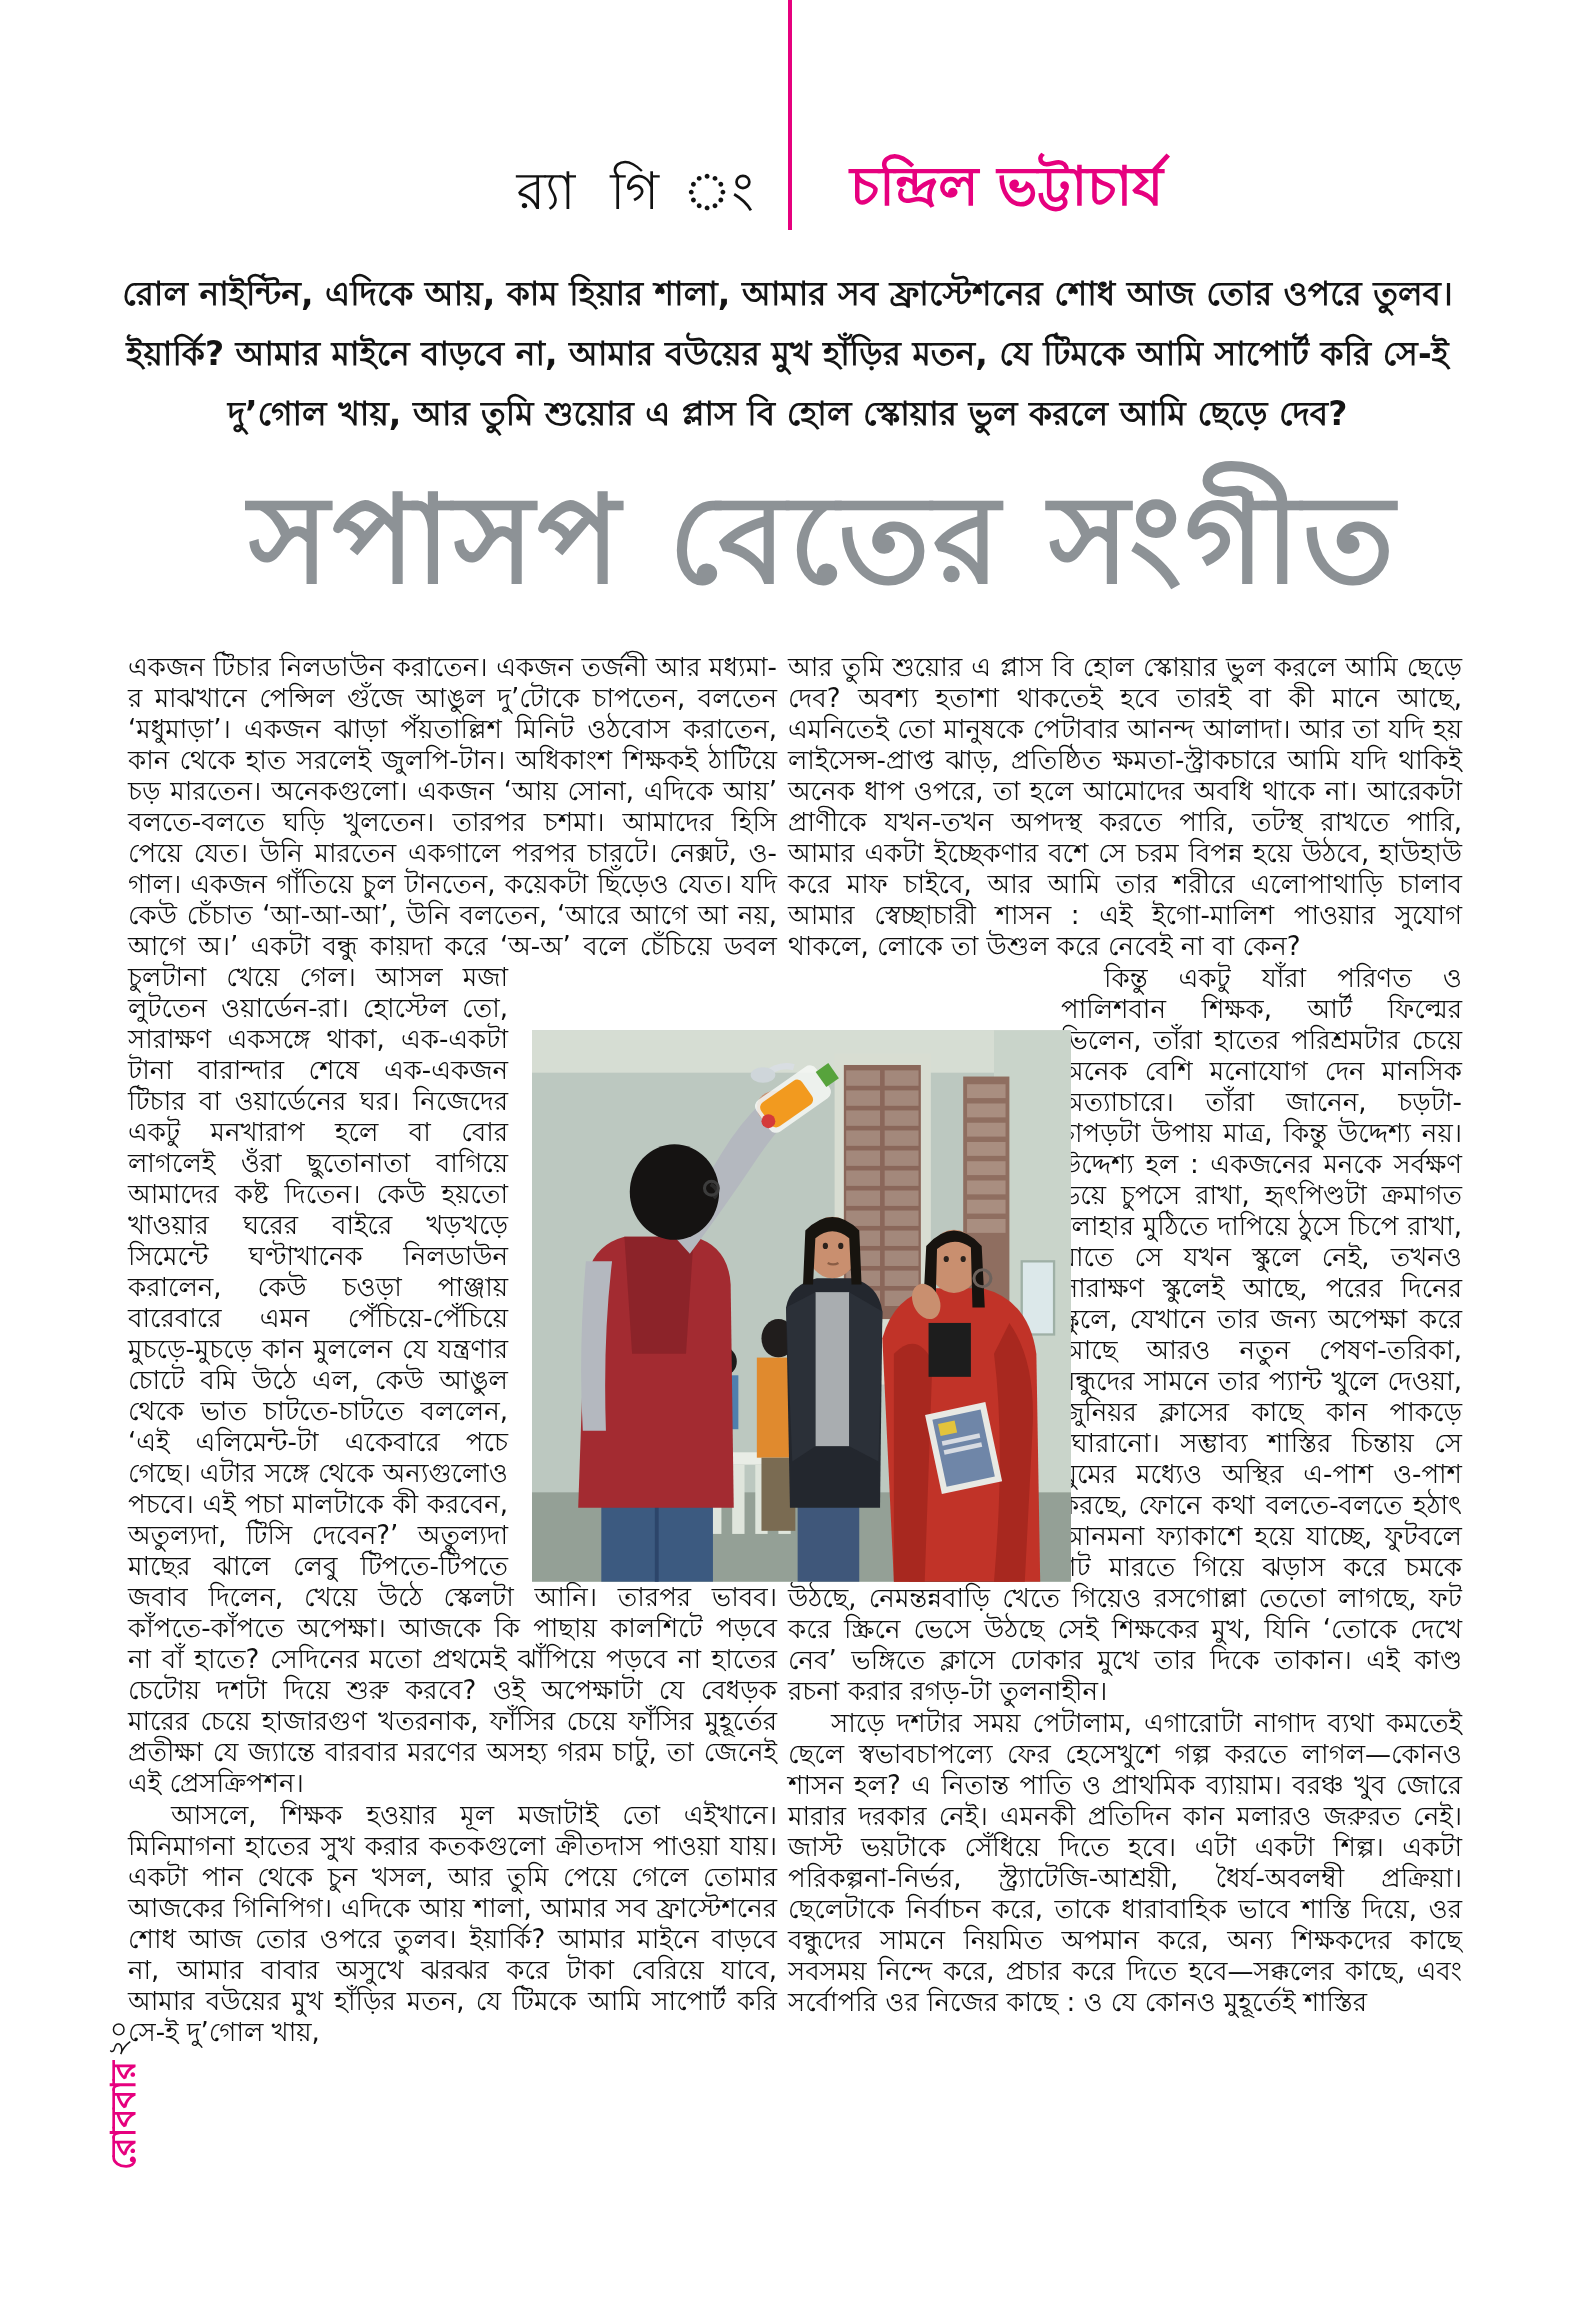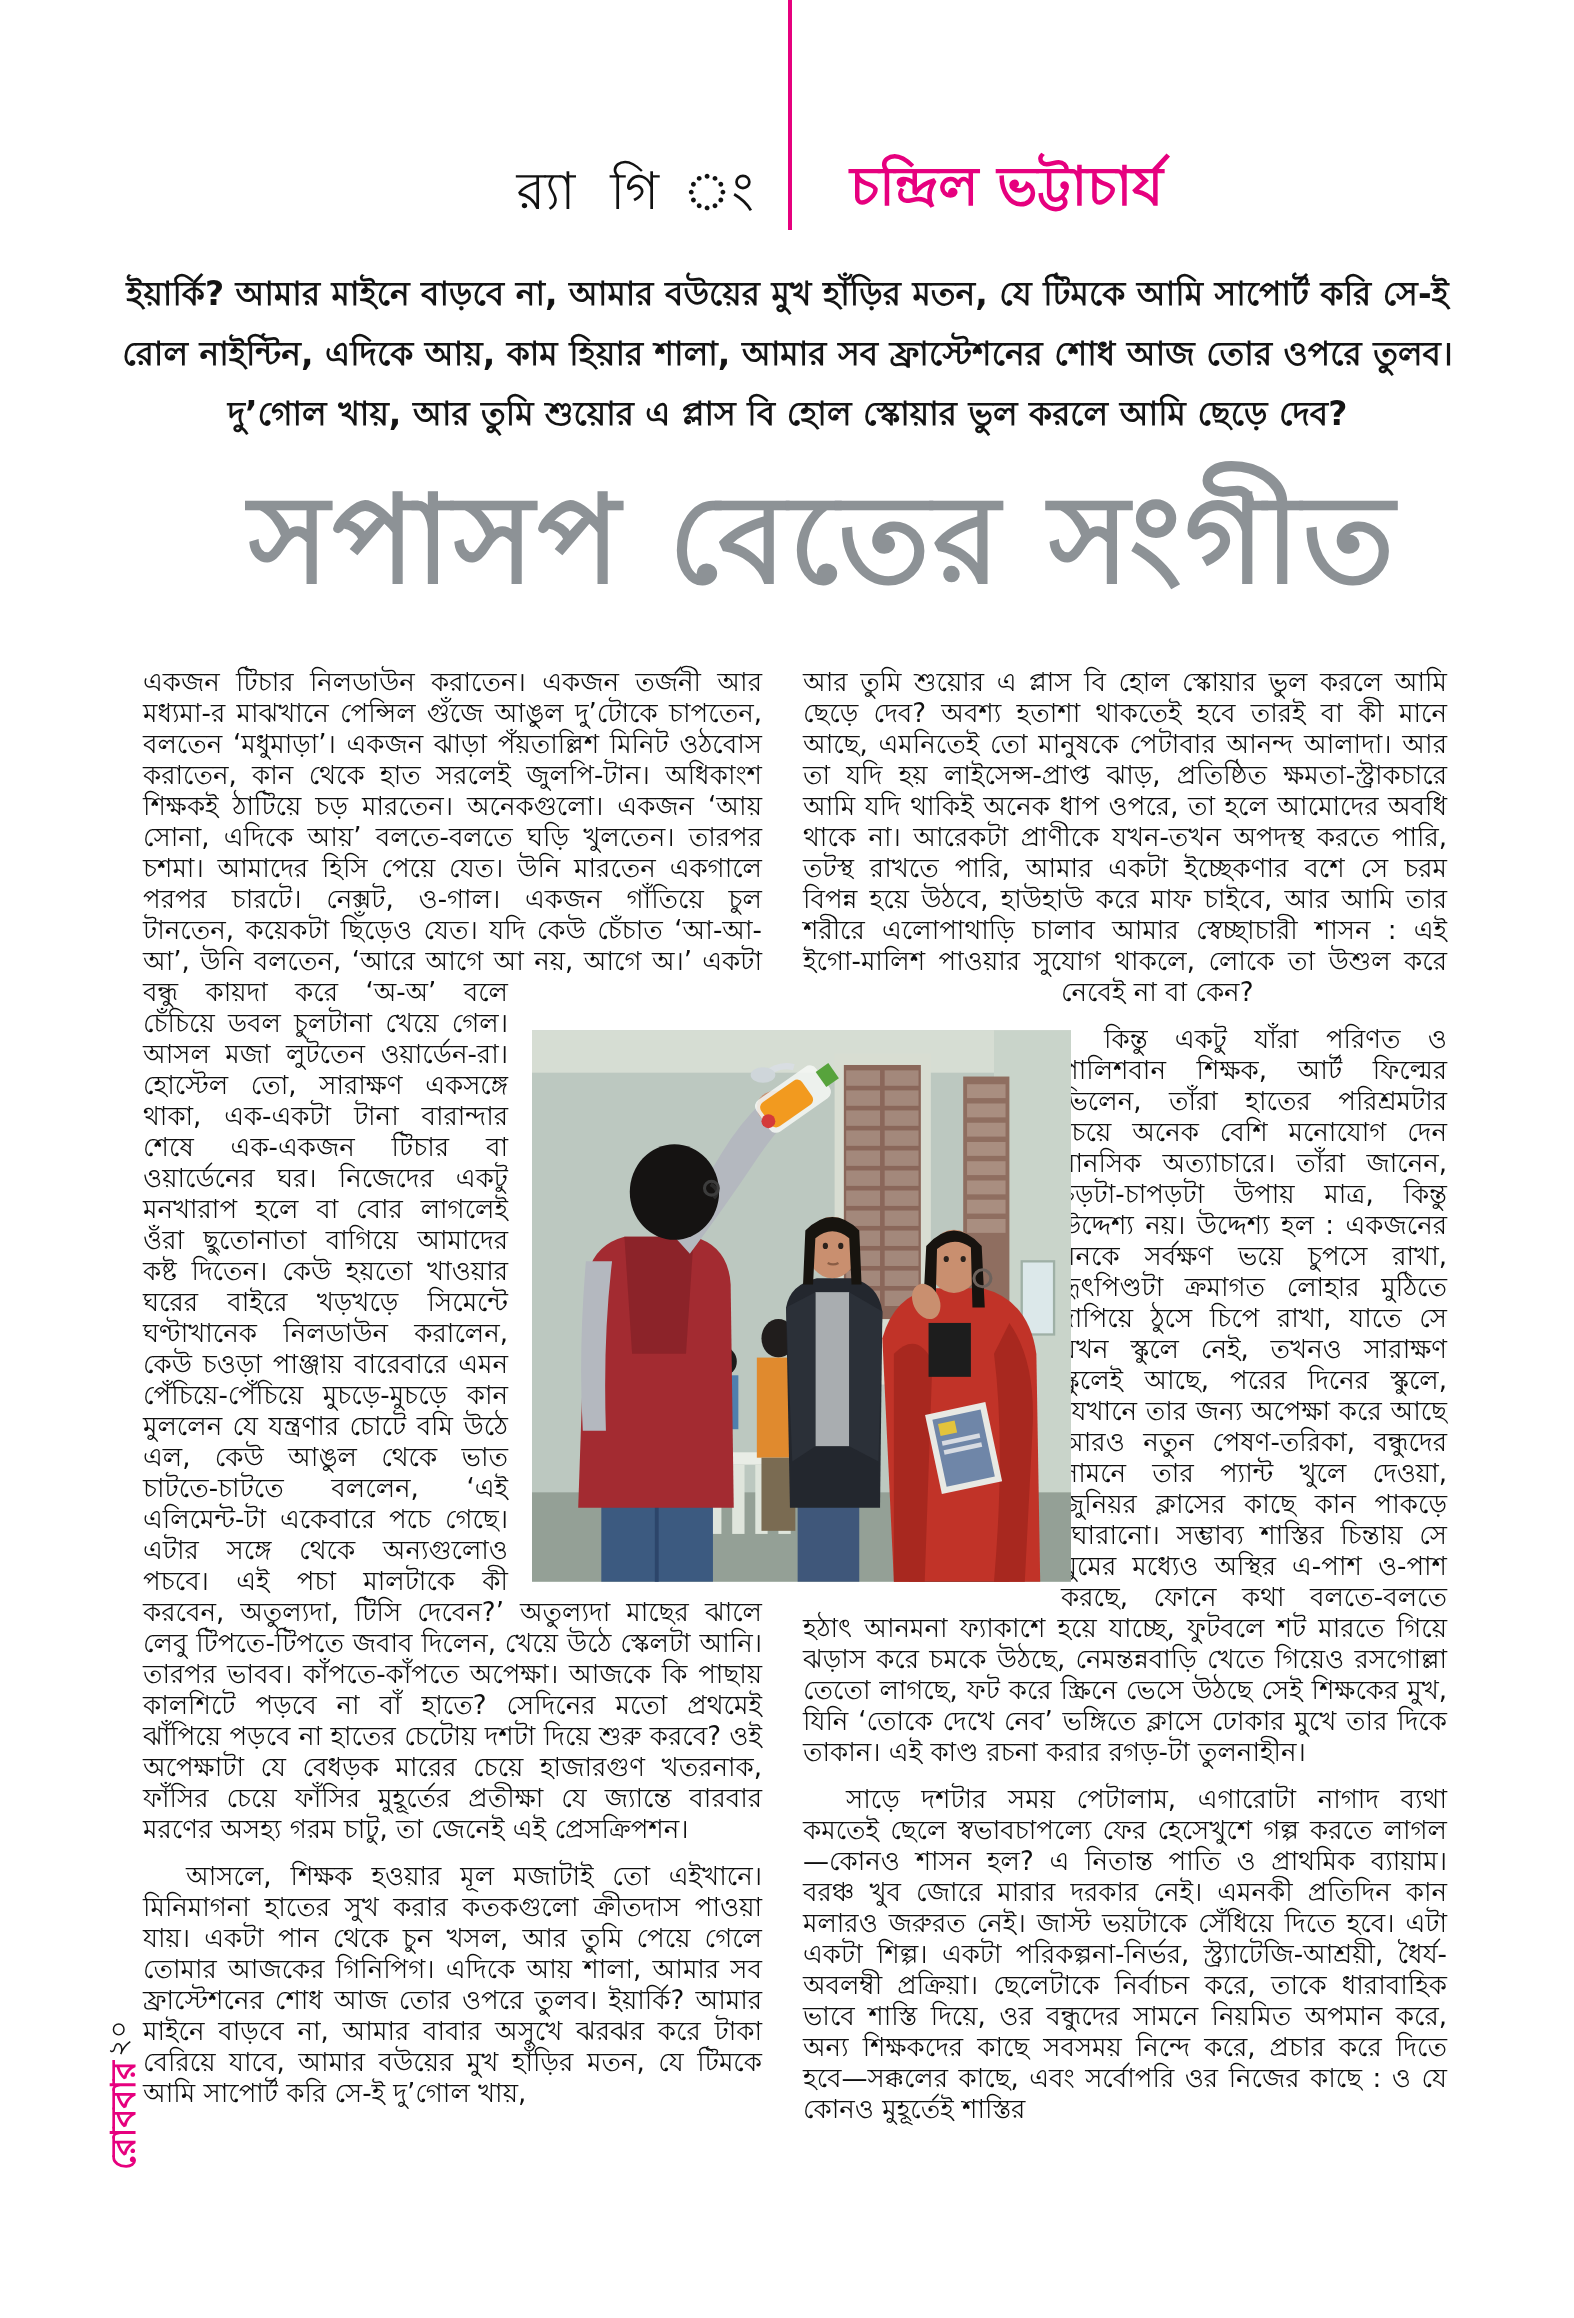--- a/index.html
+++ b/index.html
@@ -21,21 +21,21 @@
   
   #headline{left:0;top:445px;width:1574px;text-align:center;
        font-size:122px;font-weight:bold;color:#8d9296;letter-spacing:3.1px;padding-left:36px;}
 
   
   #body-columns{left:127px;top:651px;width:1368px;}
   .col{position:absolute;top:0;text-align:justify;font-size:26px;
        line-height:31px;color:#101010;}
   #col-left{left:0;width:651px;}
   #col-right{left:660px;width:676px;}
-  .col p{margin:16px;}
+  .col p{margin:1px;}
   .indent{text-indent:43px;}
   .sp-a{float:right;width:0;height:339px;}
   .sp-b{float:right;clear:right;width:270px;height:592px;}
   .sp-c{float:left;width:0;height:327px;}
   .sp-d{float:left;clear:left;width:274px;height:605px;}
 
   
   #photo{left:532px;top:1030px;width:539px;height:552px;overflow:hidden;}
   #photo svg{display:block;}
 
@@ -46,22 +46,22 @@
        font-size:34px;font-weight:bold;color:#e6007e;transform:rotate(-90deg);}
 </style>
 </head>
 <body>
 
 <div class="abs" id="header-rule"></div>
 <div class="abs" id="header-section">র‍্যা গি ং</div>
 <div class="abs" id="header-author">চন্দ্রিল ভট্টাচার্য</div>
 
 <div class="abs" id="standfirst">
+  <div>রোল নাইন্টিন, এদিকে আয়, কাম হিয়ার শালা, আমার সব ফ্রাস্টেশনের শোধ আজ তোর ওপরে তুলব।</div>
   <div>ইয়ার্কি? আমার মাইনে বাড়বে না, আমার বউয়ের মুখ হাঁড়ির মতন, যে টিমকে আমি সাপোর্ট করি সে-ই</div>
-  <div>রোল নাইন্টিন, এদিকে আয়, কাম হিয়ার শালা, আমার সব ফ্রাস্টেশনের শোধ আজ তোর ওপরে তুলব।</div>
   <div>দু’গোল খায়, আর তুমি শুয়োর এ প্লাস বি হোল স্কোয়ার ভুল করলে আমি ছেড়ে দেব?</div>
 </div>
 
 <div class="abs" id="headline">সপাসপ বেতের সংগীত</div>
 
 <div class="abs" id="body-columns">
   <div class="col" id="col-left">
     <div class="sp-a"></div>
     <div class="sp-b"></div>
     <p>একজন টিচার নিলডাউন করাতেন। একজন তর্জনী আর মধ্যমা-র মাঝখানে পেন্সিল গুঁজে আঙুল দু’টোকে চাপতেন, বলতেন ‘মধুমাড়া’। একজন ঝাড়া পঁয়তাল্লিশ মিনিট ওঠবোস করাতেন, কান থেকে হাত সরলেই জুলপি-টান। অধিকাংশ শিক্ষকই ঠাটিয়ে চড় মারতেন। অনেকগুলো। একজন ‘আয় সোনা, এদিকে আয়’ বলতে-বলতে ঘড়ি খুলতেন। তারপর চশমা। আমাদের হিসি পেয়ে যেত। উনি মারতেন একগালে পরপর চারটে। নেক্সট, ও-গাল। একজন গাঁতিয়ে চুল টানতেন, কয়েকটা ছিঁড়েও যেত। যদি কেউ চেঁচাত ‘আ-আ-আ’, উনি বলতেন, ‘আরে আগে আ নয়, আগে অ।’ একটা বন্ধু কায়দা করে ‘অ-অ’ বলে চেঁচিয়ে ডবল চুলটানা খেয়ে গেল। আসল মজা লুটতেন ওয়ার্ডেন-রা। হোস্টেল তো, সারাক্ষণ একসঙ্গে থাকা, এক-একটা টানা বারান্দার শেষে এক-একজন টিচার বা ওয়ার্ডেনের ঘর। নিজেদের একটু মনখারাপ হলে বা বোর লাগলেই ওঁরা ছুতোনাতা বাগিয়ে আমাদের কষ্ট দিতেন। কেউ হয়তো খাওয়ার ঘরের বাইরে খড়খড়ে সিমেন্টে ঘণ্টাখানেক নিলডাউন করালেন, কেউ চওড়া পাঞ্জায় বারেবারে এমন পেঁচিয়ে-পেঁচিয়ে মুচড়ে-মুচড়ে কান মুললেন যে যন্ত্রণার চোটে বমি উঠে এল, কেউ আঙুল থেকে ভাত চাটতে-চাটতে বললেন, ‘এই এলিমেন্ট-টা একেবারে পচে গেছে। এটার সঙ্গে থেকে অন্যগুলোও পচবে। এই পচা মালটাকে কী করবেন, অতুল্যদা, টিসি দেবেন?’ অতুল্যদা মাছের ঝালে লেবু টিপতে-টিপতে জবাব দিলেন, খেয়ে উঠে স্কেলটা আনি। তারপর ভাবব। কাঁপতে-কাঁপতে অপেক্ষা। আজকে কি পাছায় কালশিটে পড়বে না বাঁ হাতে? সেদিনের মতো প্রথমেই ঝাঁপিয়ে পড়বে না হাতের চেটোয় দশটা দিয়ে শুরু করবে? ওই অপেক্ষাটা যে বেধড়ক মারের চেয়ে হাজারগুণ খতরনাক, ফাঁসির চেয়ে ফাঁসির মুহূর্তের প্রতীক্ষা যে জ্যান্তে বারবার মরণের অসহ্য গরম চাটু, তা জেনেই এই প্রেসক্রিপশন।</p>

